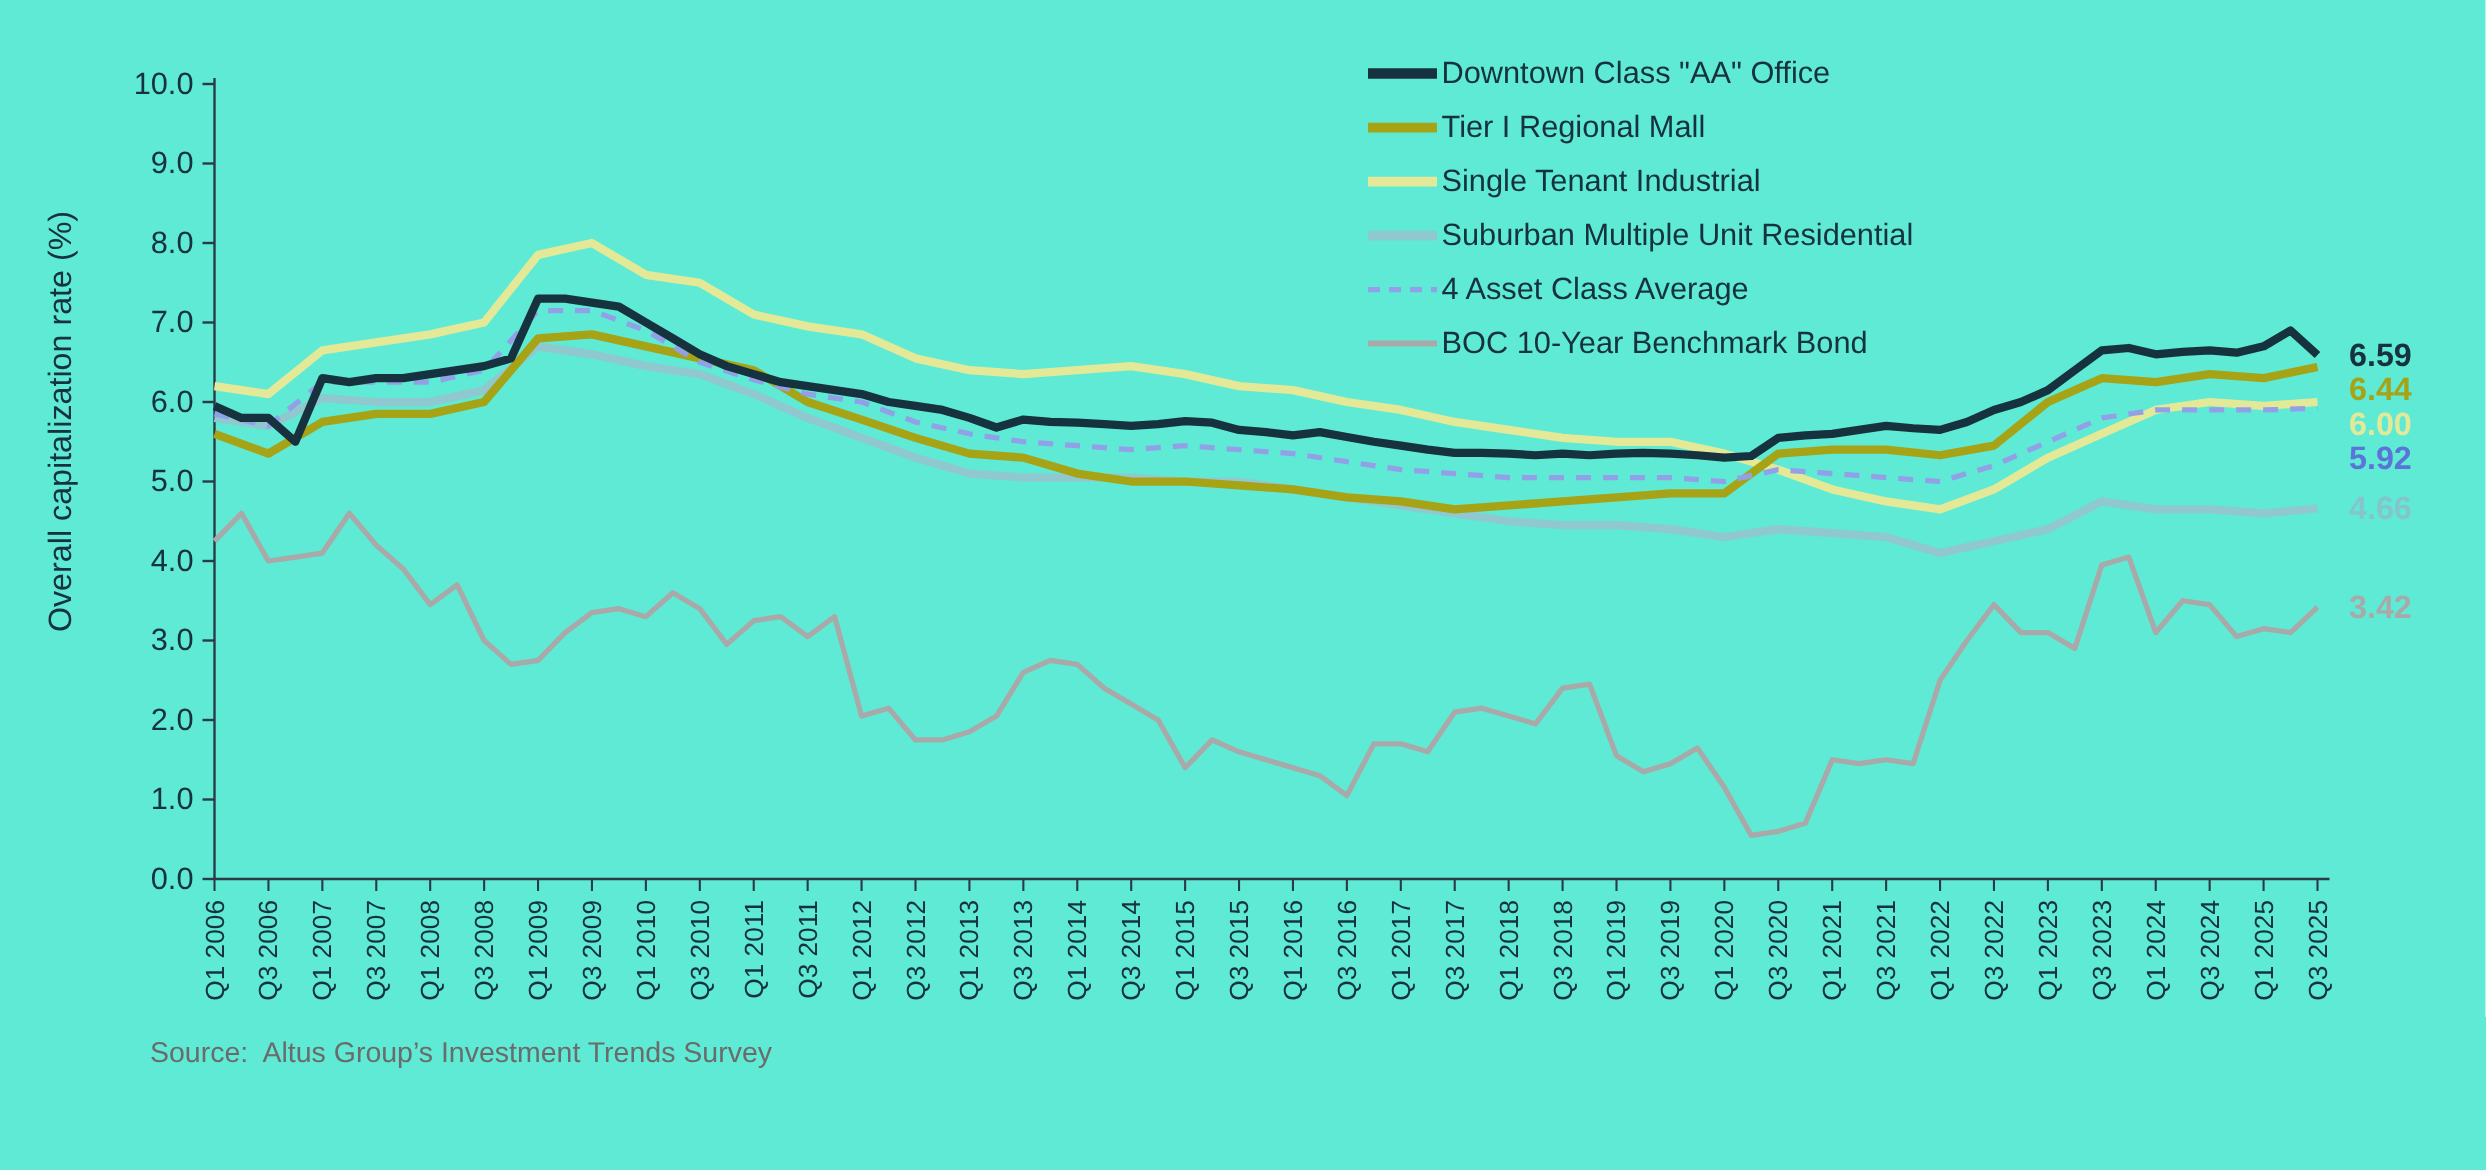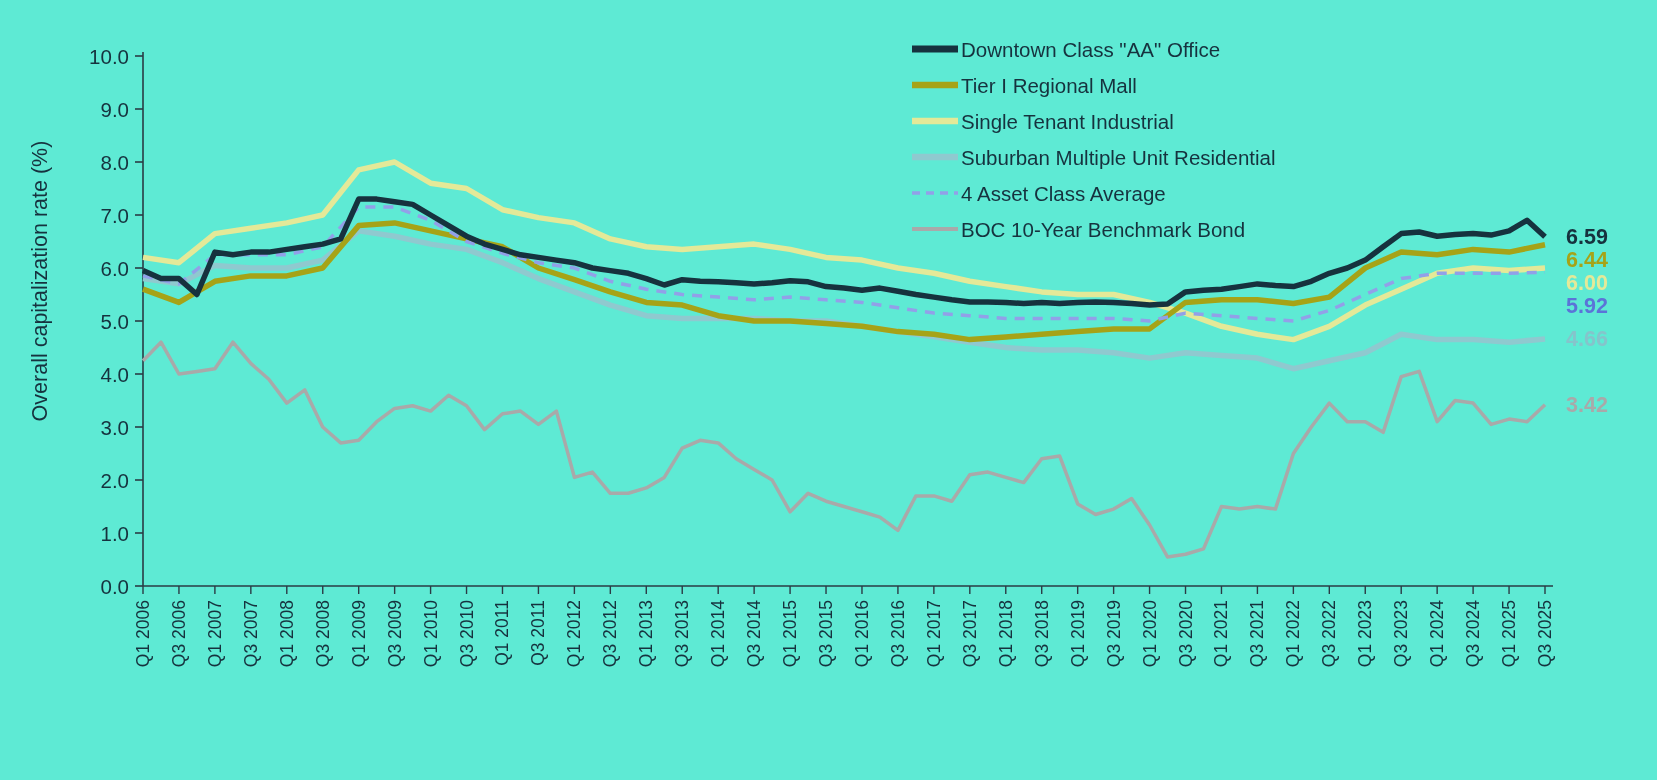--- a/index.html
+++ b/index.html
@@ -161,13 +161,14 @@
         <g>
           <line x1="912" y1="193" x2="958" y2="193" stroke="#92a0e8" stroke-width="3.5" stroke-dasharray="8 6"></line>
           <text x="961" y="193" dominant-baseline="central" font-size="20.5" fill="#16323e">4 Asset Class Average</text>
         </g>
         <g>
           <line x1="912" y1="229" x2="958" y2="229" stroke="#a9a9a9" stroke-width="4"></line>
           <text x="961" y="229" dominant-baseline="central" font-size="20.5" fill="#16323e">BOC 10-Year Benchmark Bond</text>
         </g>
       </g>
     </svg>
+  <div class="source-note">Source:  Altus Group’s Investment Trends Survey</div>
 </div>
 
 </body></html>

